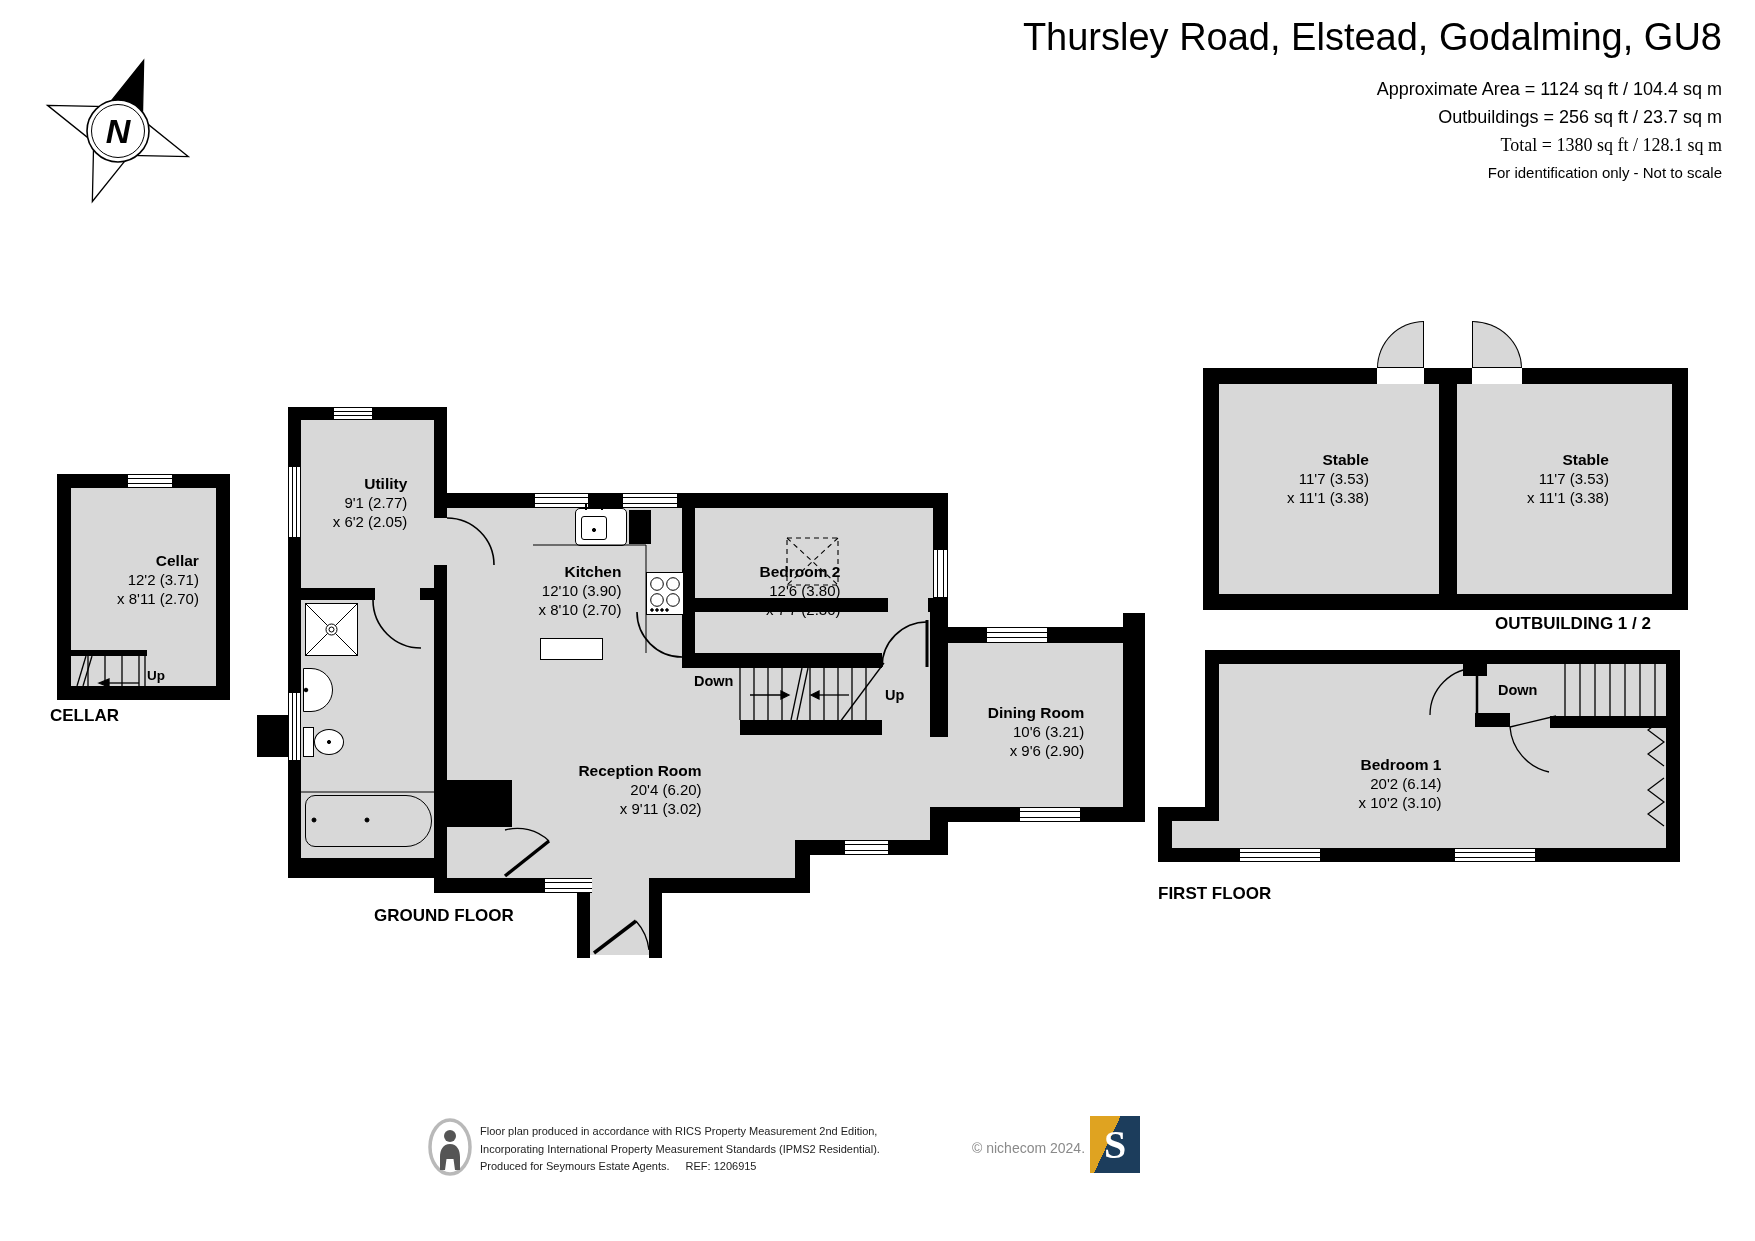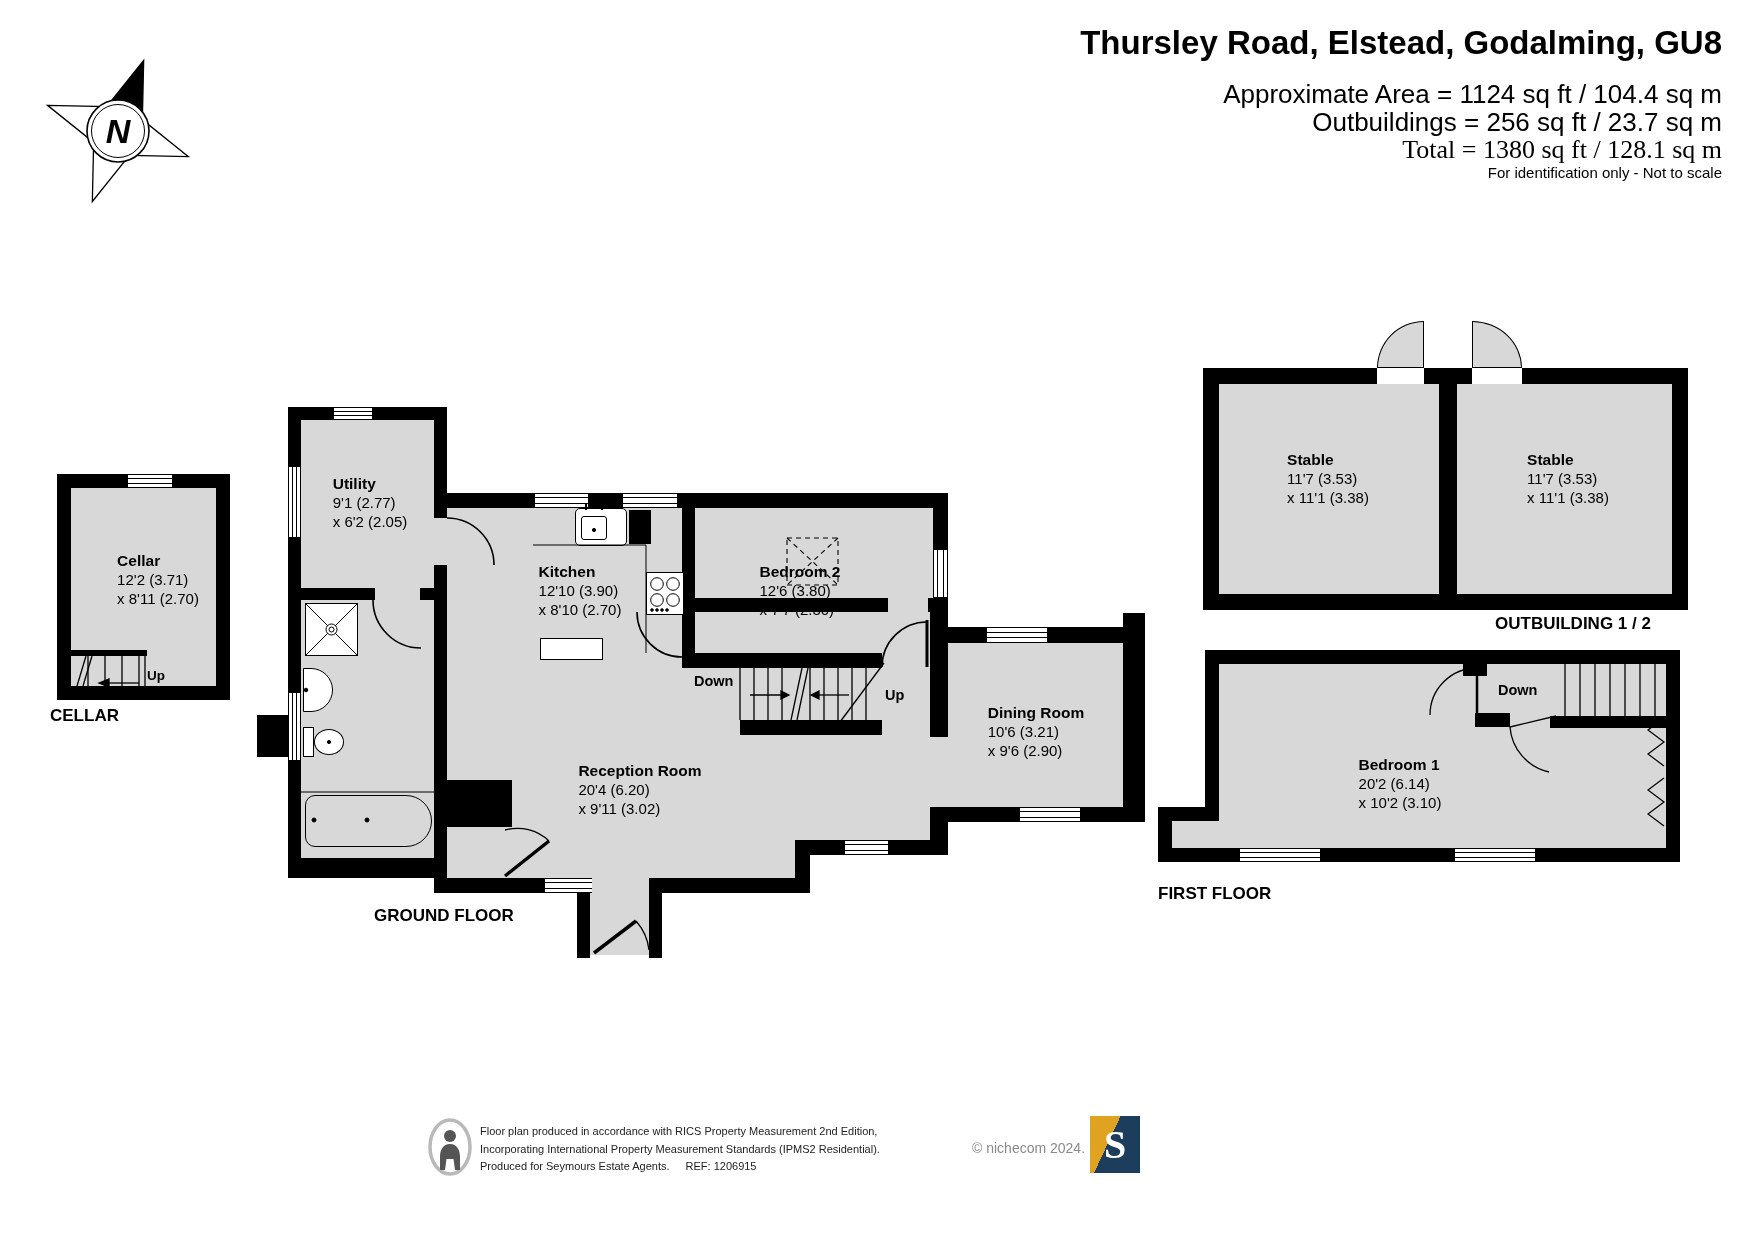--- a/index.html
+++ b/index.html
@@ -6,28 +6,28 @@
   #canvas{position:relative;width:1755px;height:1241px;background:#fff;overflow:hidden;
           font-family:"Liberation Sans",sans-serif;color:#000;}
   .room{position:absolute;background:var(--room-fill,#d8d8d8);z-index:1;}
   .wall{position:absolute;background:var(--wall,#000);z-index:2;}
   .gap{position:absolute;background:var(--room-fill,#d8d8d8);z-index:3;}
   .win-h{position:absolute;z-index:3;background:linear-gradient(to bottom,#000 0 1px,#fff 1px calc(33% - .5px),#000 calc(33% - .5px) calc(33% + .5px),#fff calc(33% + .5px) calc(67% - .5px),#000 calc(67% - .5px) calc(67% + .5px),#fff calc(67% + .5px) calc(100% - 1px),#000 calc(100% - 1px) 100%);}
   .win-v{position:absolute;z-index:3;background:linear-gradient(to right,#000 0 1px,#fff 1px calc(33% - .5px),#000 calc(33% - .5px) calc(33% + .5px),#fff calc(33% + .5px) calc(67% - .5px),#000 calc(67% - .5px) calc(67% + .5px),#fff calc(67% + .5px) calc(100% - 1px),#000 calc(100% - 1px) 100%);}
   .fixture{position:absolute;background:#fff;border:1.4px solid #000;z-index:3;box-sizing:border-box;}
   .fixture.gray{background:var(--room-fill,#d8d8d8);}
   .disc{position:absolute;background:var(--room-fill,#d8d8d8);border:1.4px solid #000;z-index:2;box-sizing:border-box;}
-  .rlabel{position:absolute;z-index:5;text-align:left;transform:translateX(-50%);
+  .rlabel{position:absolute;z-index:5;text-align:right;transform:translateX(-50%);
           font-size:15px;line-height:19px;white-space:nowrap;}
   .rlabel .rname{font-weight:bold;font-size:15.5px;}
   .floor-label{position:absolute;z-index:5;font-weight:bold;font-size:17px;white-space:nowrap;}
   .stair-label{position:absolute;z-index:5;font-weight:bold;font-size:14.5px;white-space:nowrap;}
   .hdr{position:absolute;right:33px;text-align:right;white-space:nowrap;z-index:5;}
-  #title{top:24px;font-size:33px;font-weight:bold;}
-  .stat{font-size:26px;}
+  #title{top:16px;font-size:38px;font-weight:normal;}
+  .stat{font-size:18px;}
   #stat1{top:79px;} #stat2{top:107px;} #stat3{top:135px;font-family:Liberation Serif, serif;}
   #disclaimer{top:164px;font-size:15px;}
   #svg-overlay{position:absolute;left:0;top:0;z-index:4;pointer-events:none;}
   #footer-text{position:absolute;left:480px;top:1123px;font-size:11px;line-height:17.5px;color:#222;z-index:5;}
   #footer-ref{margin-left:16px;}
   #copyright{position:absolute;left:972px;top:1140px;font-size:14px;color:#8a8a8a;z-index:5;white-space:nowrap;}
   #s-logo{position:absolute;left:1090px;top:1116px;width:50px;height:57px;z-index:5;
           background:linear-gradient(115deg,var(--logo-gold,#dfa321) 0 40%,var(--logo-navy,#1c3d5c) 40% 100%);
           display:flex;align-items:center;justify-content:center;
           color:#fff;font-family:"Liberation Serif",serif;font-weight:bold;font-size:40px;}

